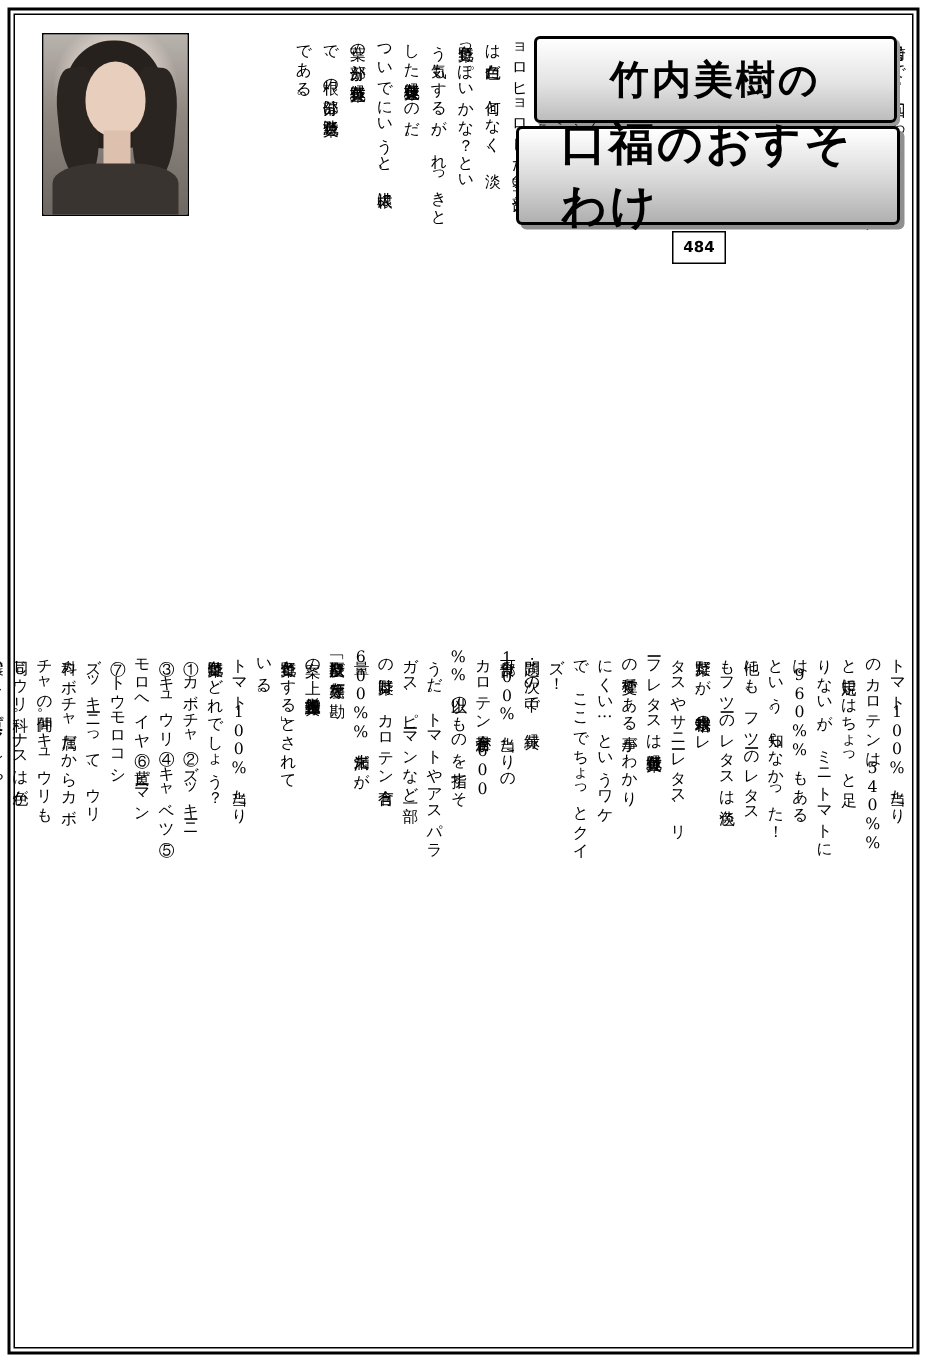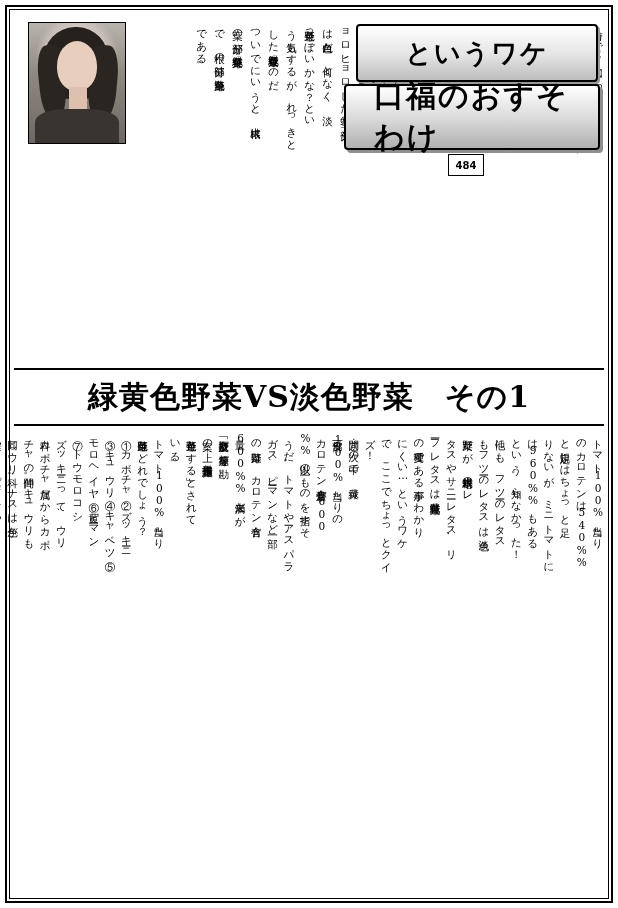--- a/index.html
+++ b/index.html
@@ -292,33 +292,30 @@
       <div class="hair"></div>
       <div class="hair-left"></div>
       <div class="hair-right"></div>
       <div class="face"></div>
       <div class="neck"></div>
       <div class="body"></div>
     </div>
 
     <div class="masthead">
       <div class="mast-line1">
-        <span>というワケ</span>
+        <span>竹内美樹の</span>
       </div>
       <div class="ruby">こうふく</div>
       <div class="mast-line2">
         <span>口福のおすそわけ</span>
       </div>
       <div class="issue-badge">484</div>
     </div>
   </div>
 
-  <div class="headline">
-    <span>緑黄色野菜VS淡色野菜　その1</span>
-  </div>
 
   <div class="bottom-area">
     <div class="vtext bcol h4">トマト100%当たり</div>
     <div class="vtext bcol h4">のカロテンは540%%</div>
     <div class="vtext bcol h4">と規定にはちょっと足</div>
     <div class="vtext bcol h4">りないが、ミニトマトに</div>
     <div class="vtext bcol h4">は960%%もある</div>
     <div class="vtext bcol h4">という。知らなかった！</div>
     <div class="vtext bcol h4">他にも、フツーのレタス</div>
     <div class="vtext bcol h4">もフツーのレタスは淡色</div>

